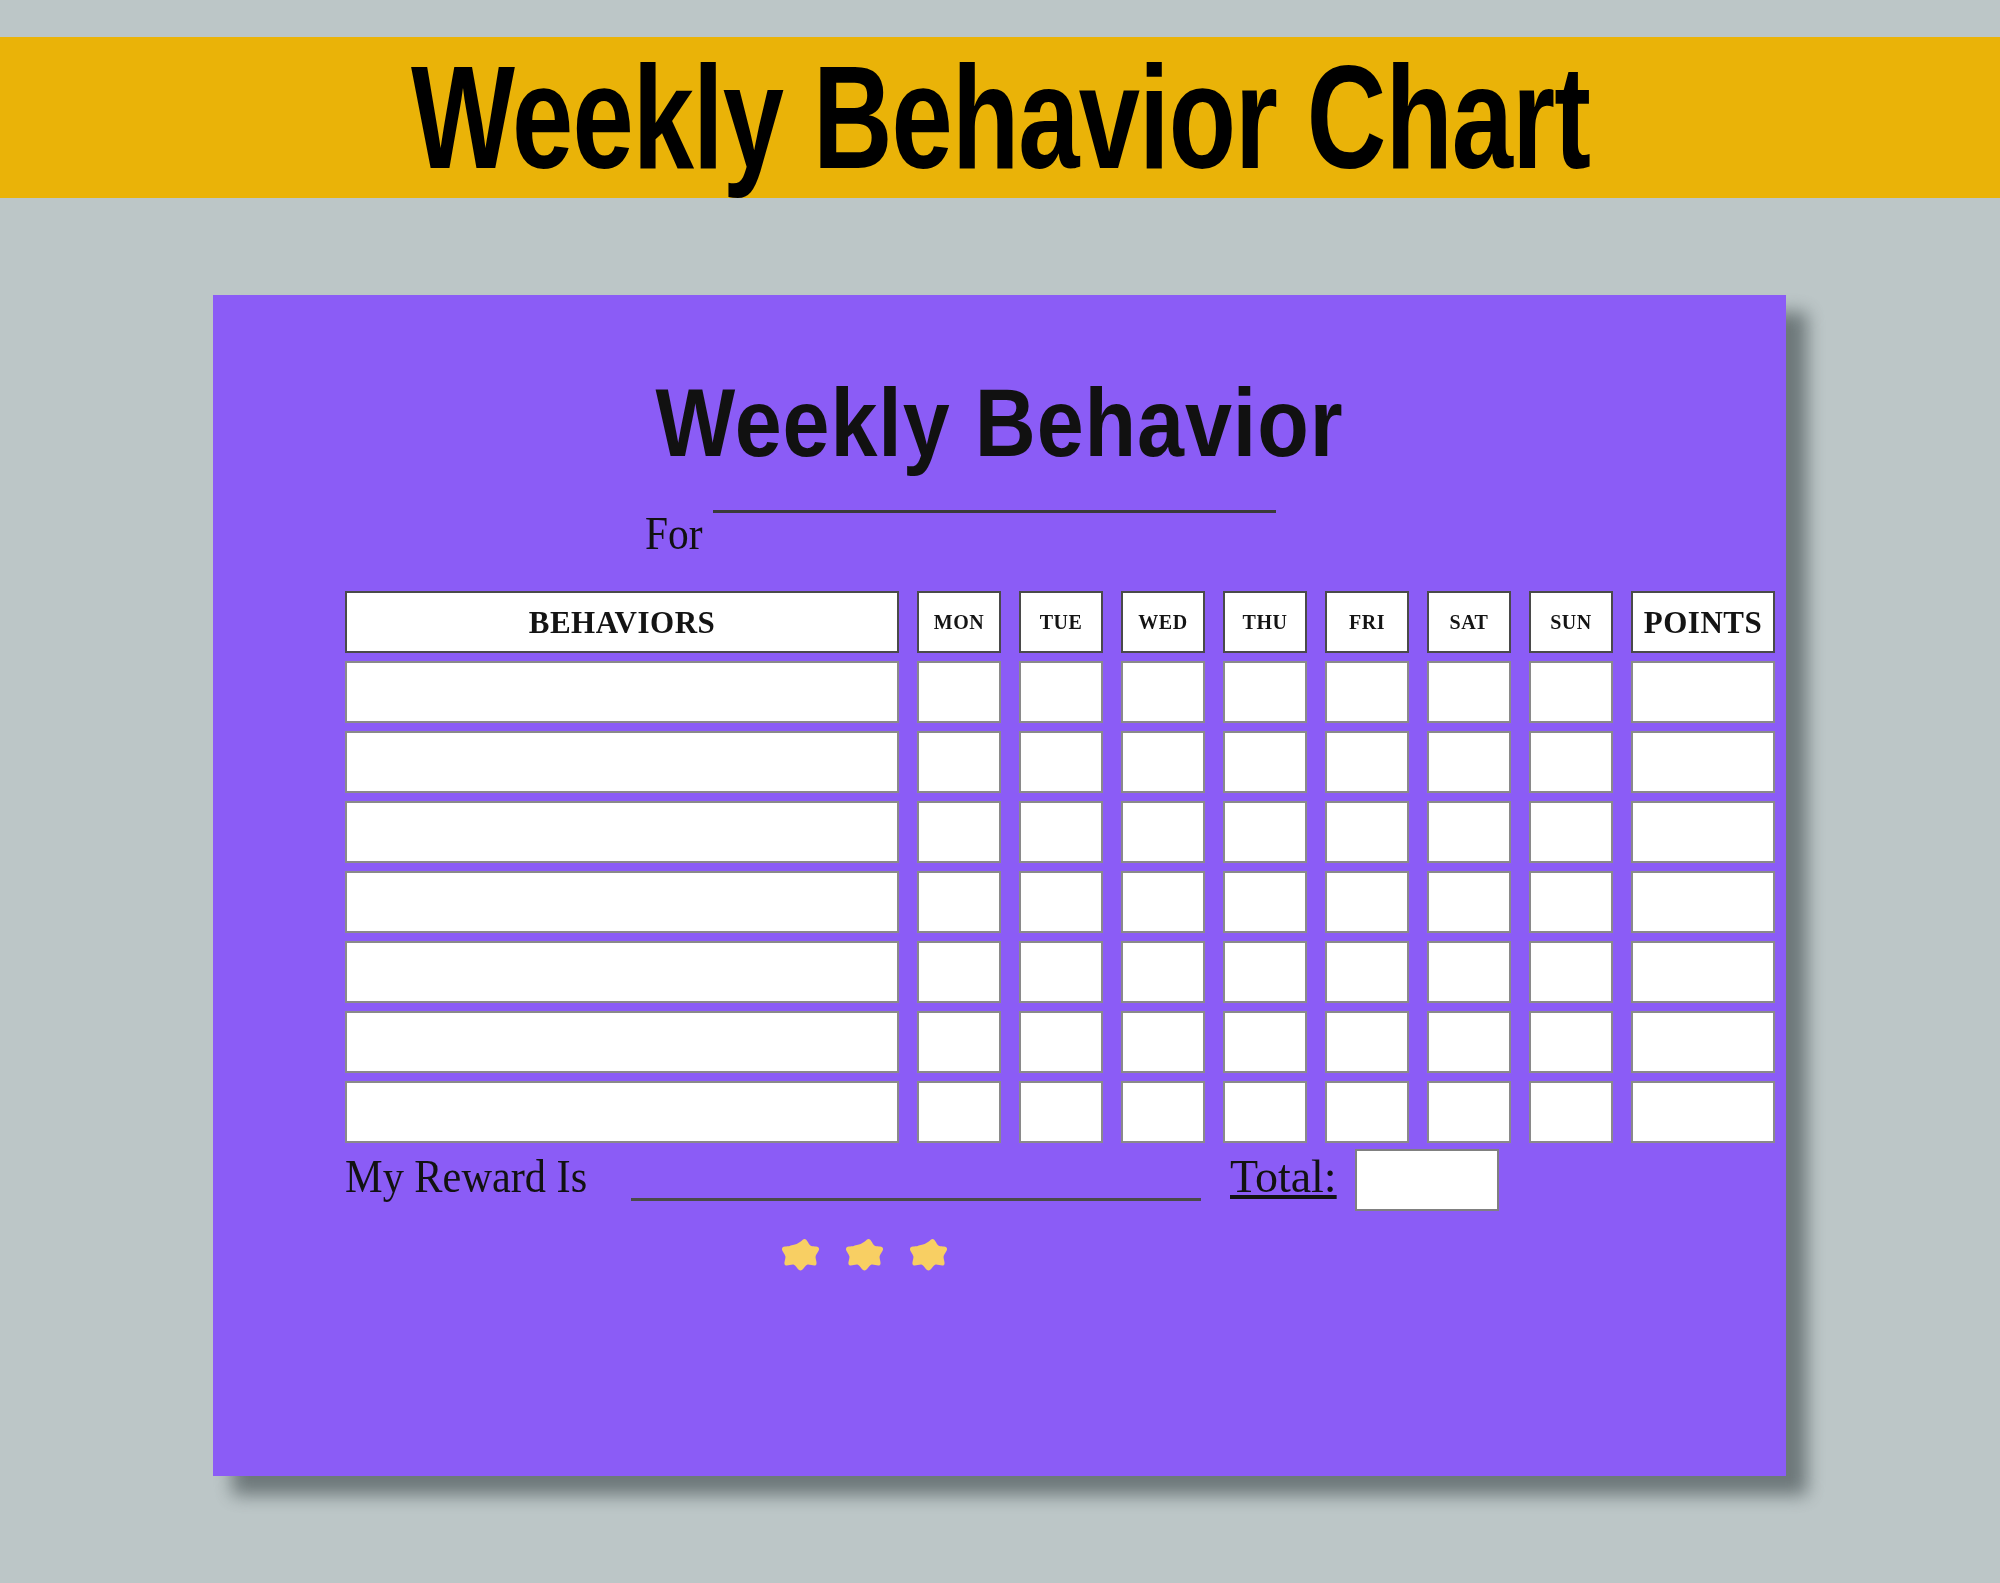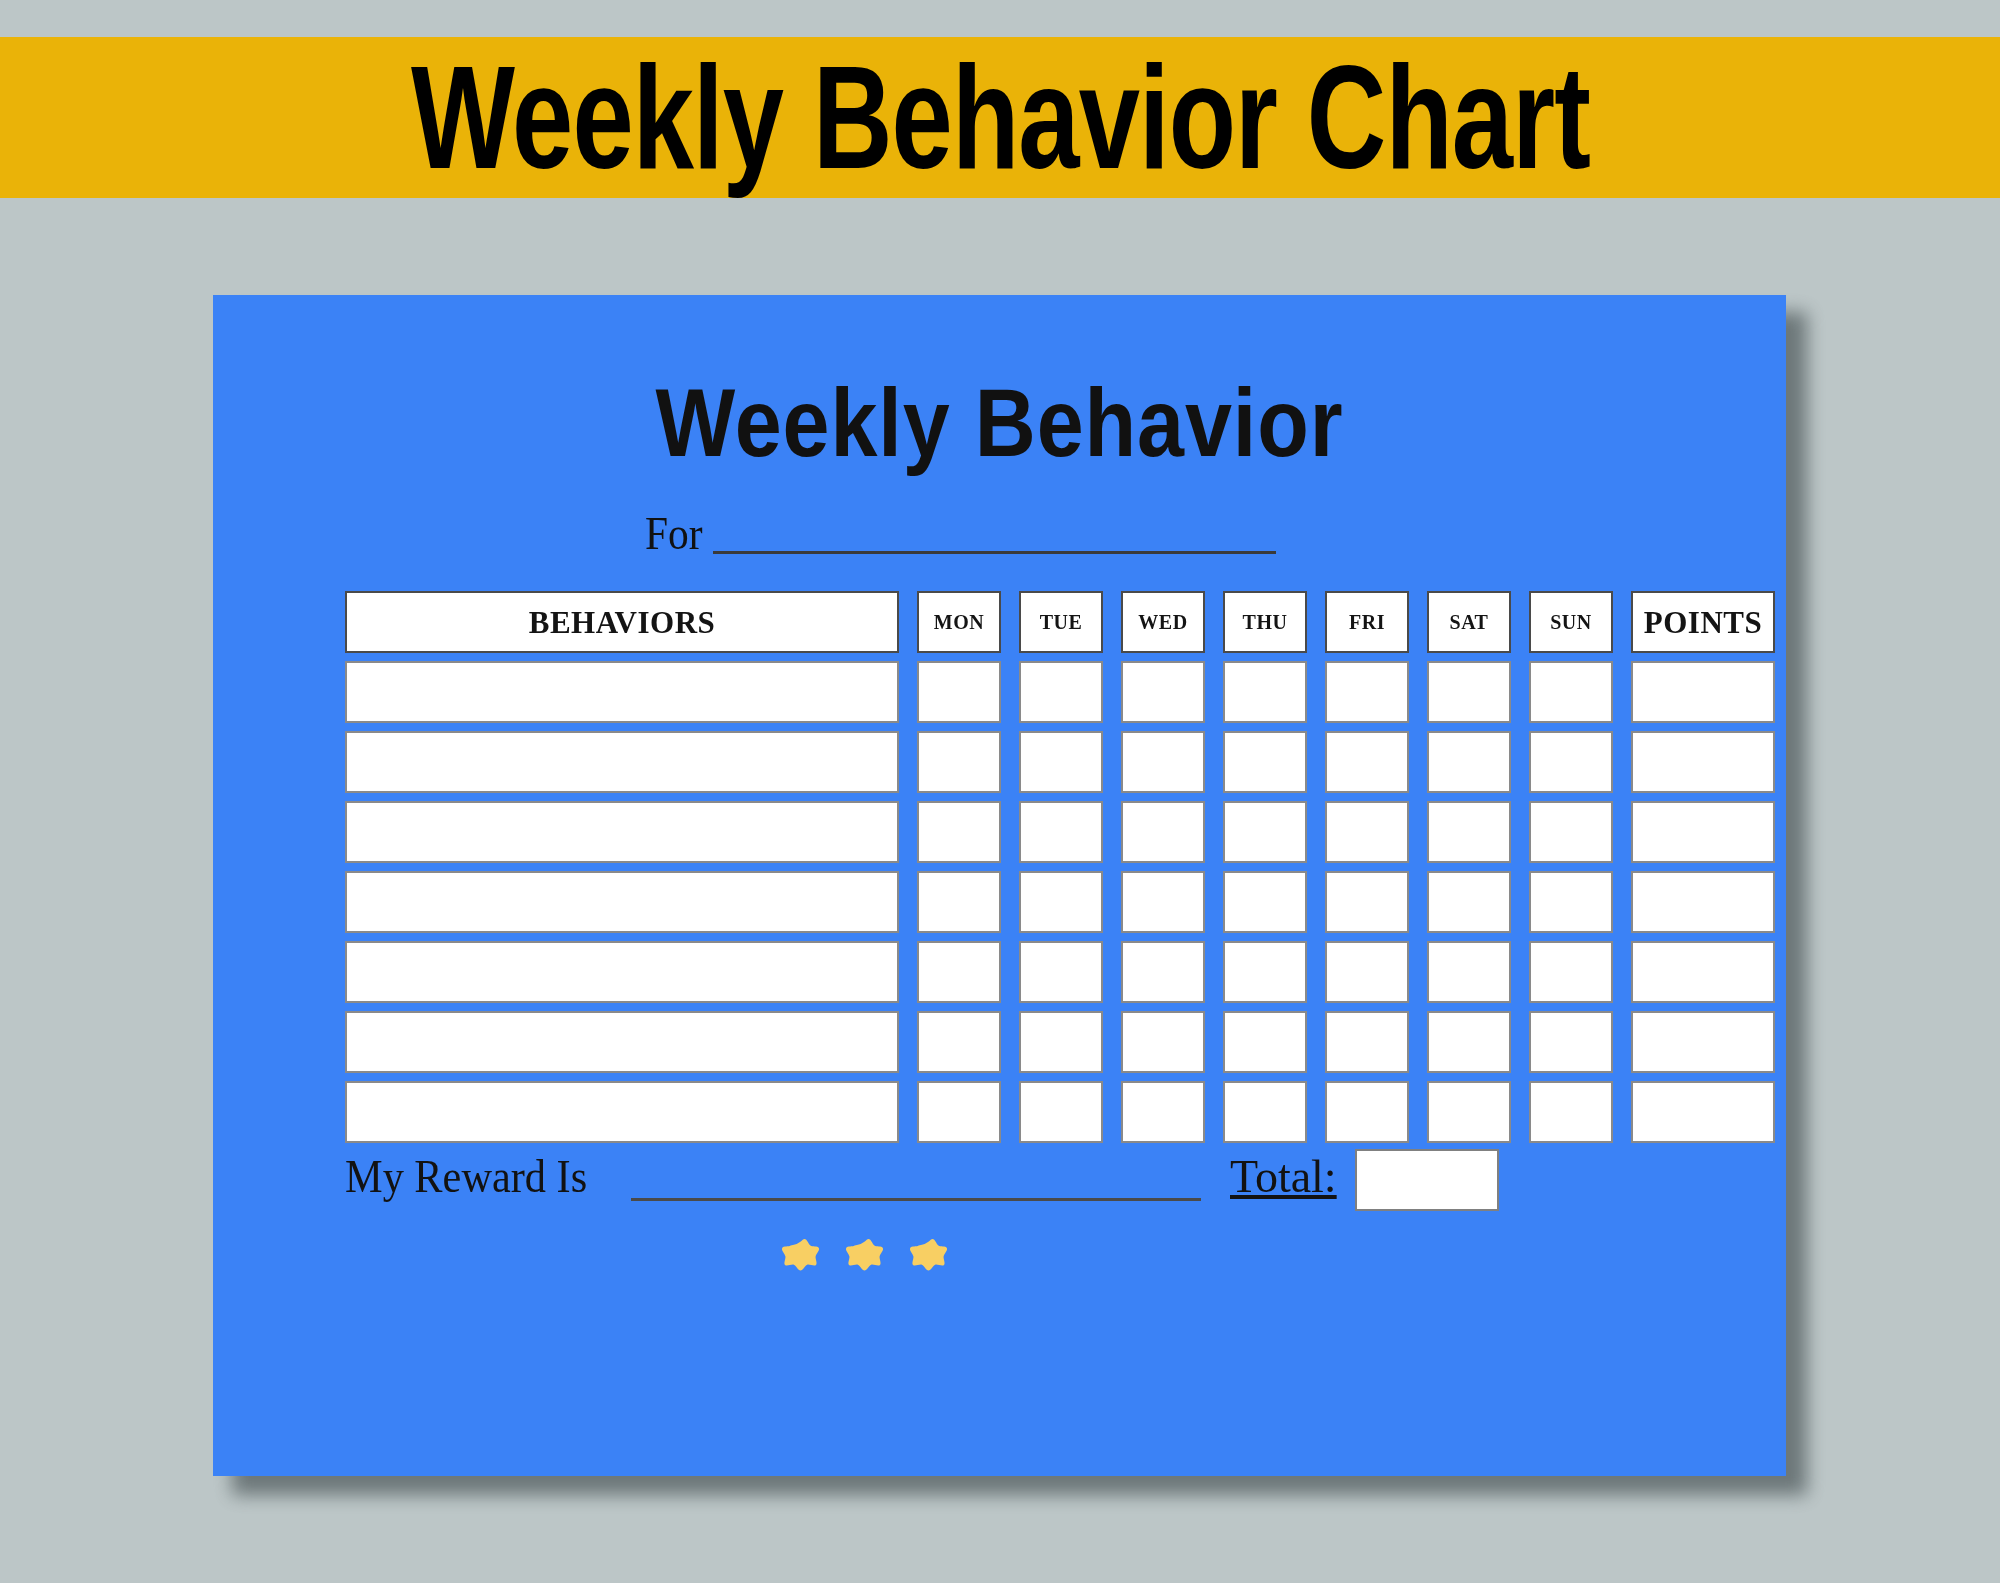--- a/index.html
+++ b/index.html
@@ -49,21 +49,21 @@
     background: #5f6a6c;
     filter: blur(9px);
     opacity: 0.85;
   }
   .sheet {
     position: absolute;
     left: 213px;
     top: 295px;
     width: 1573px;
     height: 1181px;
-    background: #3b82f6;
+    background: #8b5cf6;
   }
 
   
   .sheet-title {
     position: absolute;
     left: 0;
     top: 80px;
     width: 100%;
     text-align: center;
     font-family: "Liberation Sans", sans-serif;
@@ -75,21 +75,20 @@
     transform: scaleX(0.88);
     transform-origin: center center;
     white-space: nowrap;
   }
 
   .for-row {
     position: absolute;
     left: 432px;
     top: 215px;
     display: flex;
-    align-items: flex-end;
     gap: 4px;
   }
   .for-label {
     font-family: "Liberation Serif", serif;
     font-size: 46px;
     line-height: 48px;
     color: #111111;
     transform: scaleX(0.9);
     transform-origin: left bottom;
   }

